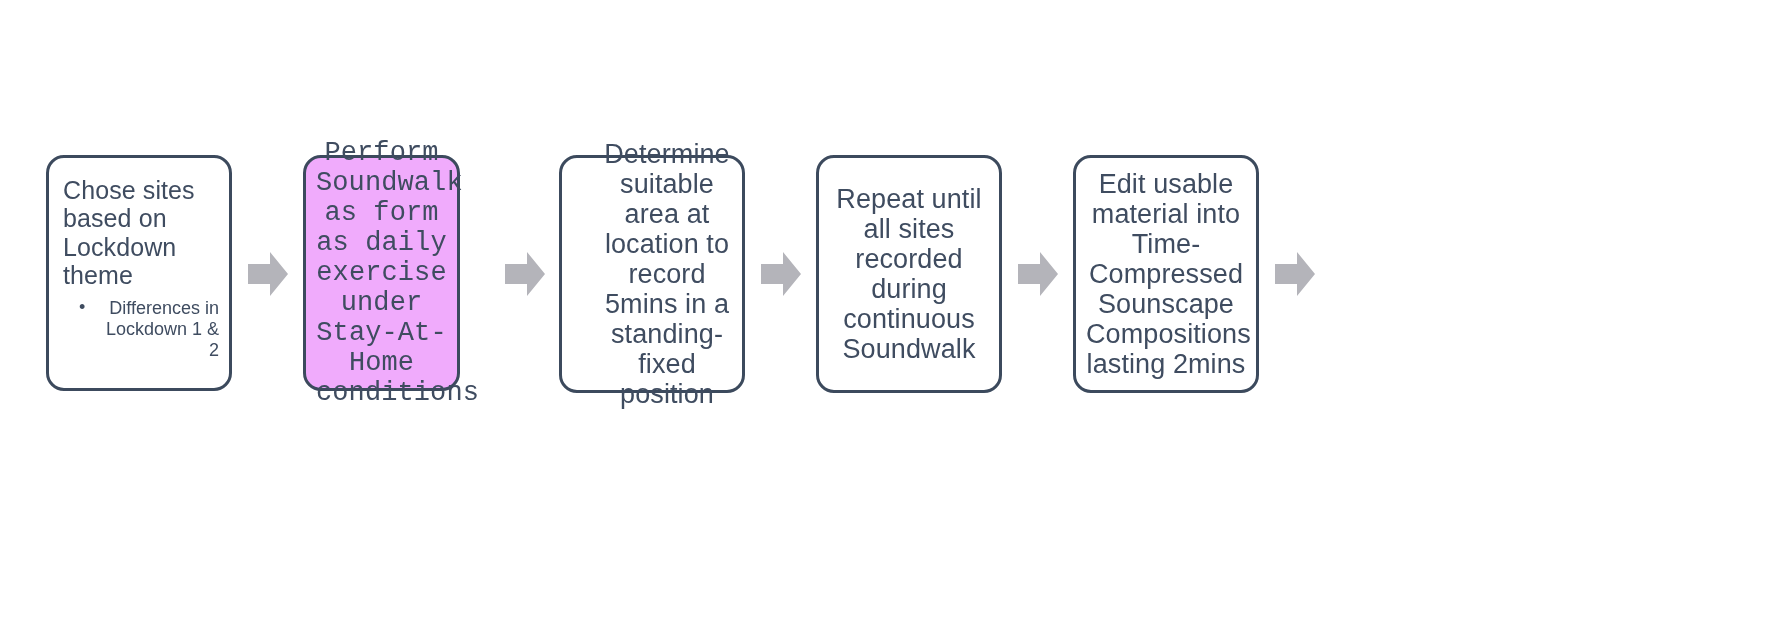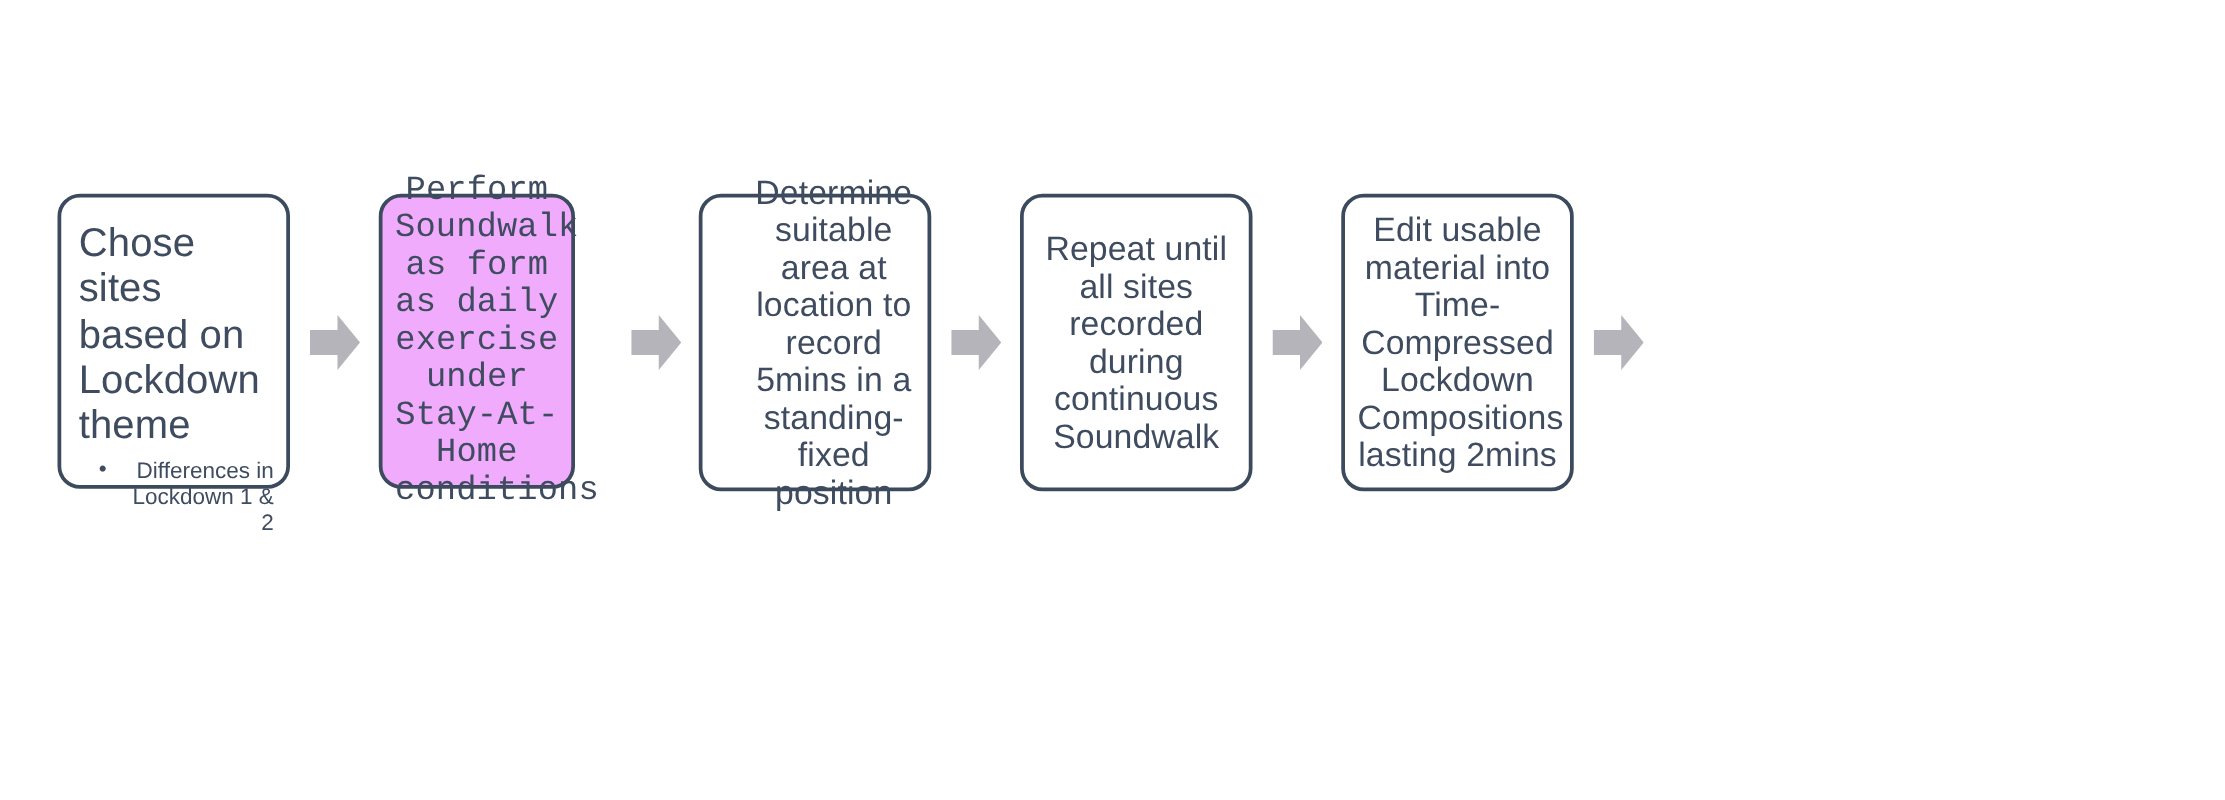--- a/index.html
+++ b/index.html
@@ -48,21 +48,21 @@
   .node.left .node-text {
     text-align: left;
   }
 
   
   #node-1 {
     justify-content: flex-start;
     padding: 18px 10px 10px 14px;
   }
   #node-1 .node-text {
-    font-size: 32px;
+    font-size: 25px;
     line-height: 1.135;
   }
 
   .bullet-list {
     list-style: none;
     margin: 8px 0 0 0;
     padding: 0 0 0 16px;
   }
   .bullet-list li {
     position: relative;
@@ -132,21 +132,21 @@
     <div class="node-text">Repeat until all sites recorded during continuous Soundwalk</div>
   </div>
 
   <div class="arrow" id="arrow-4" style="left:1018px; top:252px; width:40px; height:44px;">
     <svg width="40" height="44" viewBox="0 0 40 44">
       <polygon points="0,12 22,12 22,0 40,22 22,44 22,32 0,32" fill="#b4b4ba"></polygon>
     </svg>
   </div>
 
   <div class="node center" id="node-5" style="left: 1073px; top: 155px; width: 186px; height: 238px; border-color: rgb(60, 74, 93); background: rgb(255, 255, 255); color: rgb(63, 76, 96);">
-    <div class="node-text">Edit usable material into Time-Compressed Lockdown Compositions lasting 2mins</div>
+    <div class="node-text">Edit usable material into Time-Compressed Sounscape Compositions lasting 2mins</div>
   </div>
 
   <div class="arrow" id="arrow-5" style="left:1275px; top:252px; width:40px; height:44px;">
     <svg width="40" height="44" viewBox="0 0 40 44">
       <polygon points="0,12 22,12 22,0 40,22 22,44 22,32 0,32" fill="#b4b4ba"></polygon>
     </svg>
   </div>
 
 
 </div>

